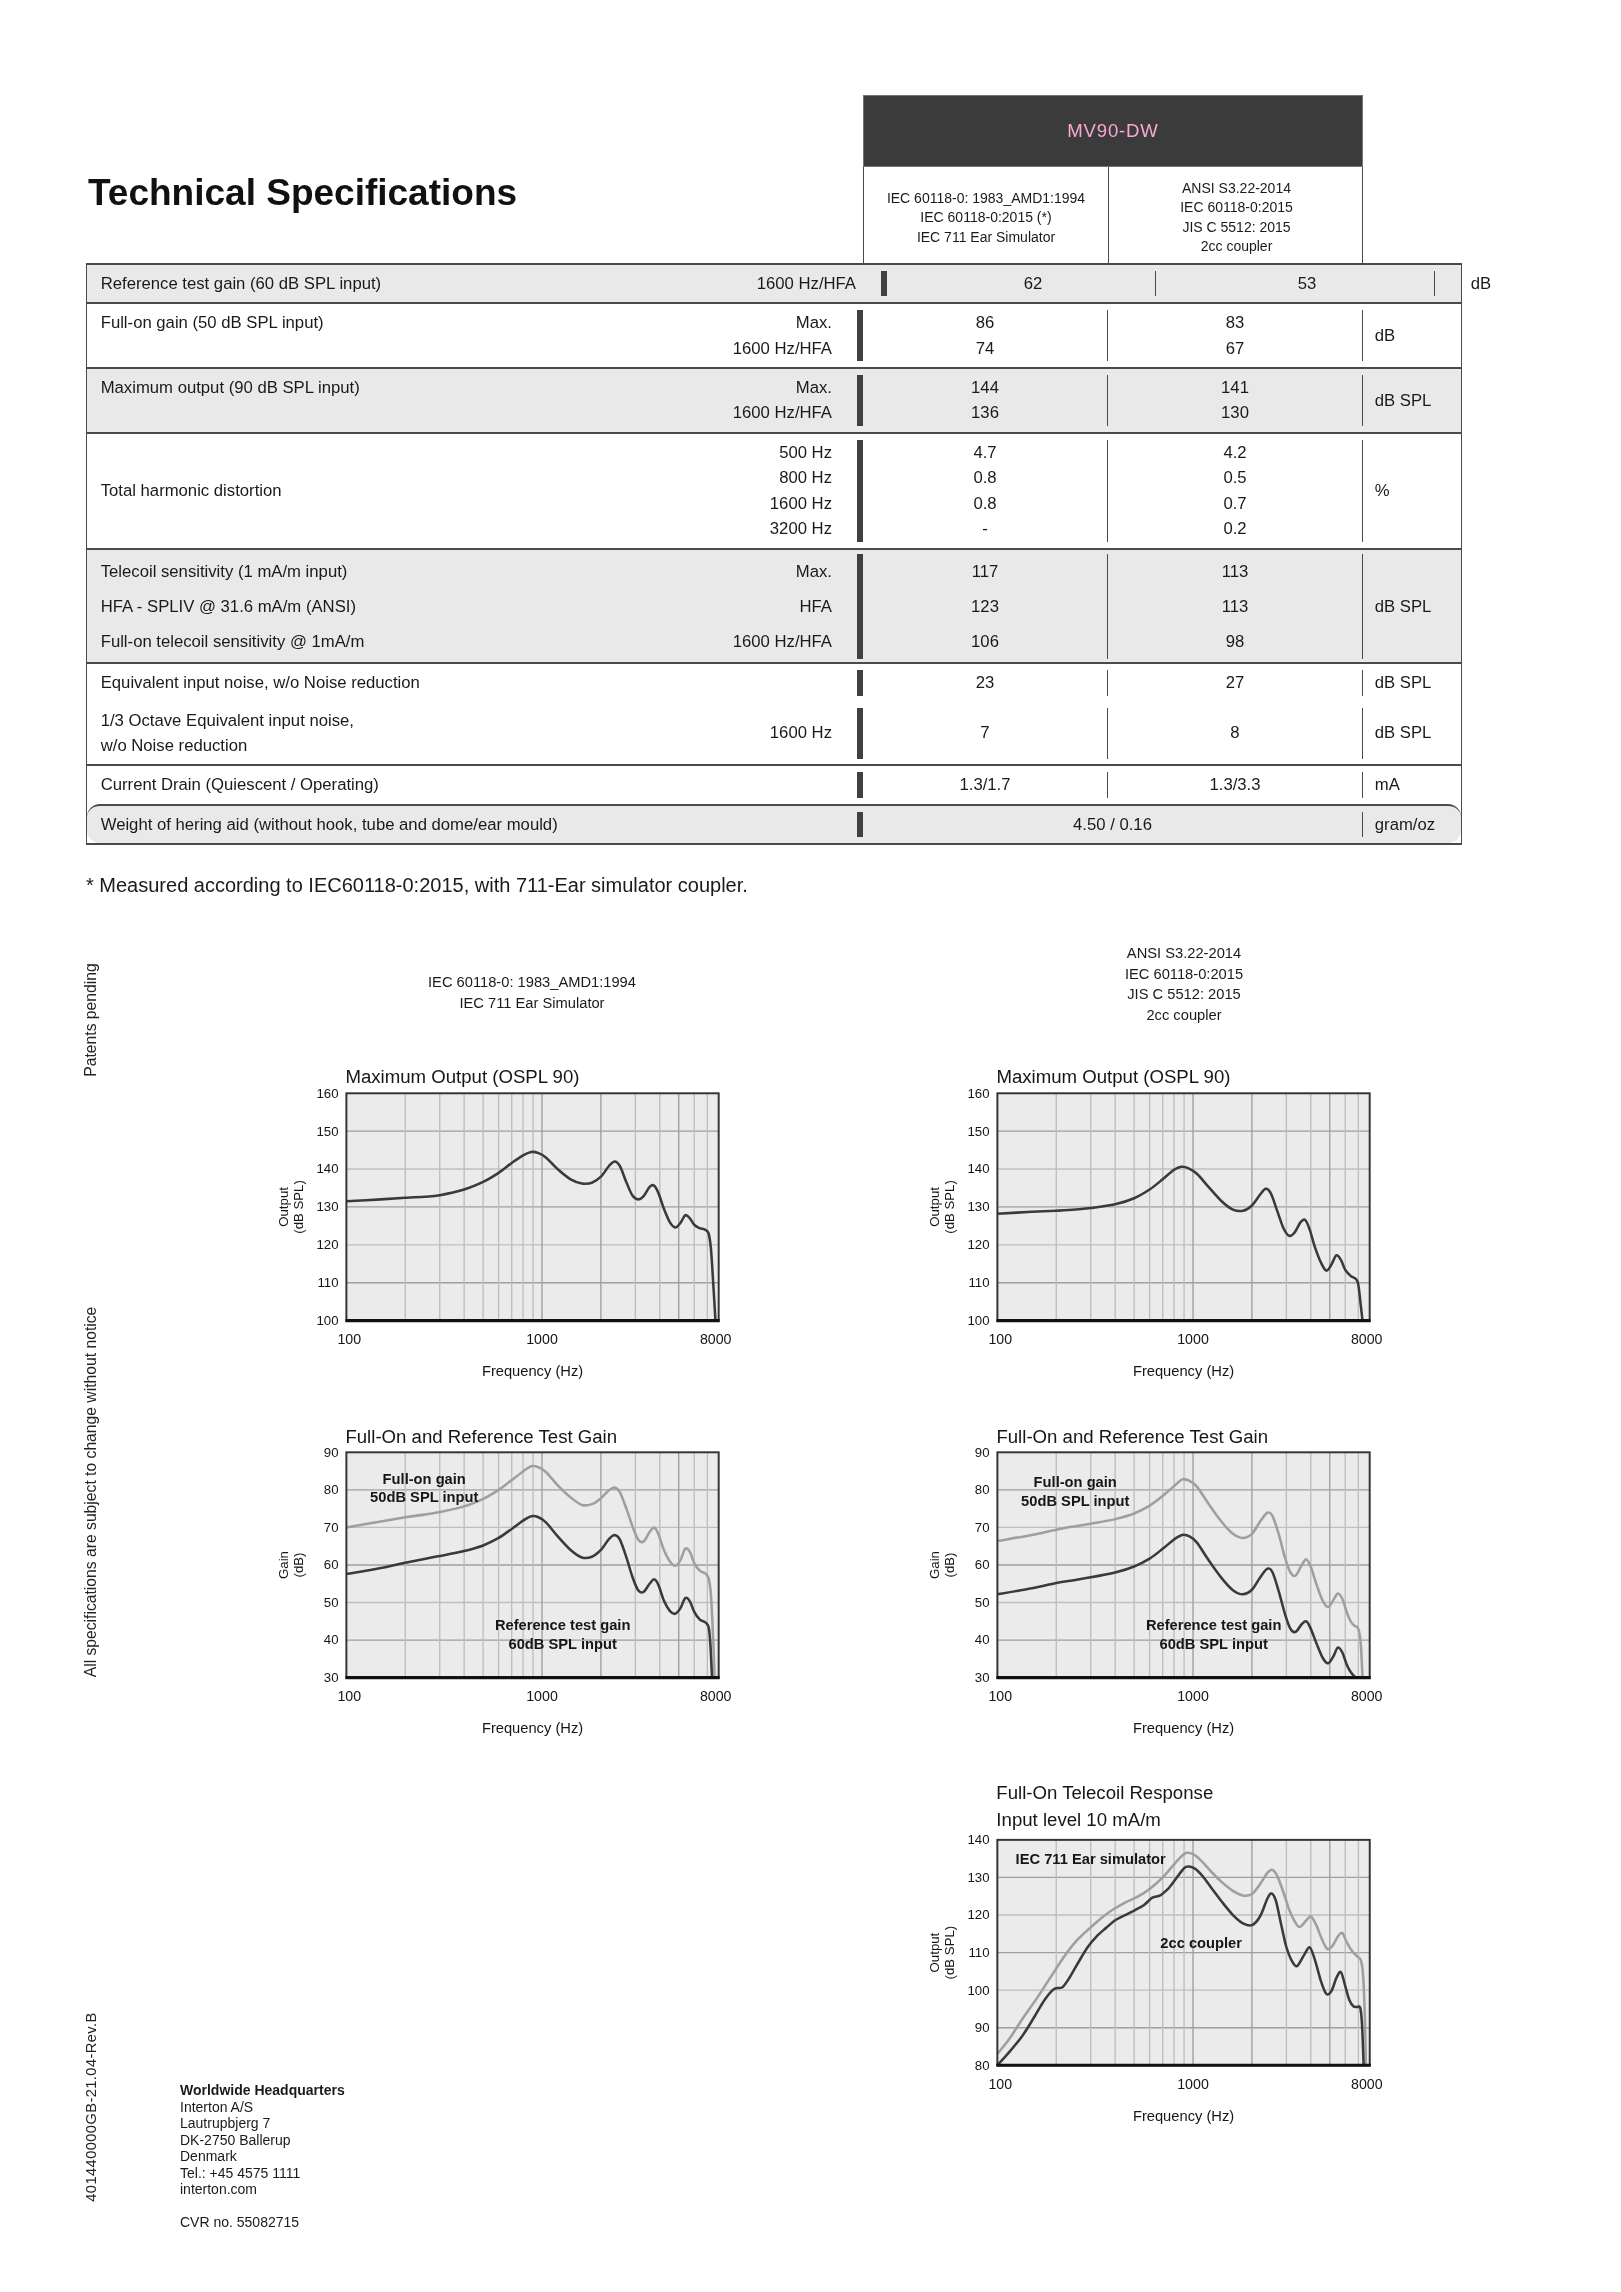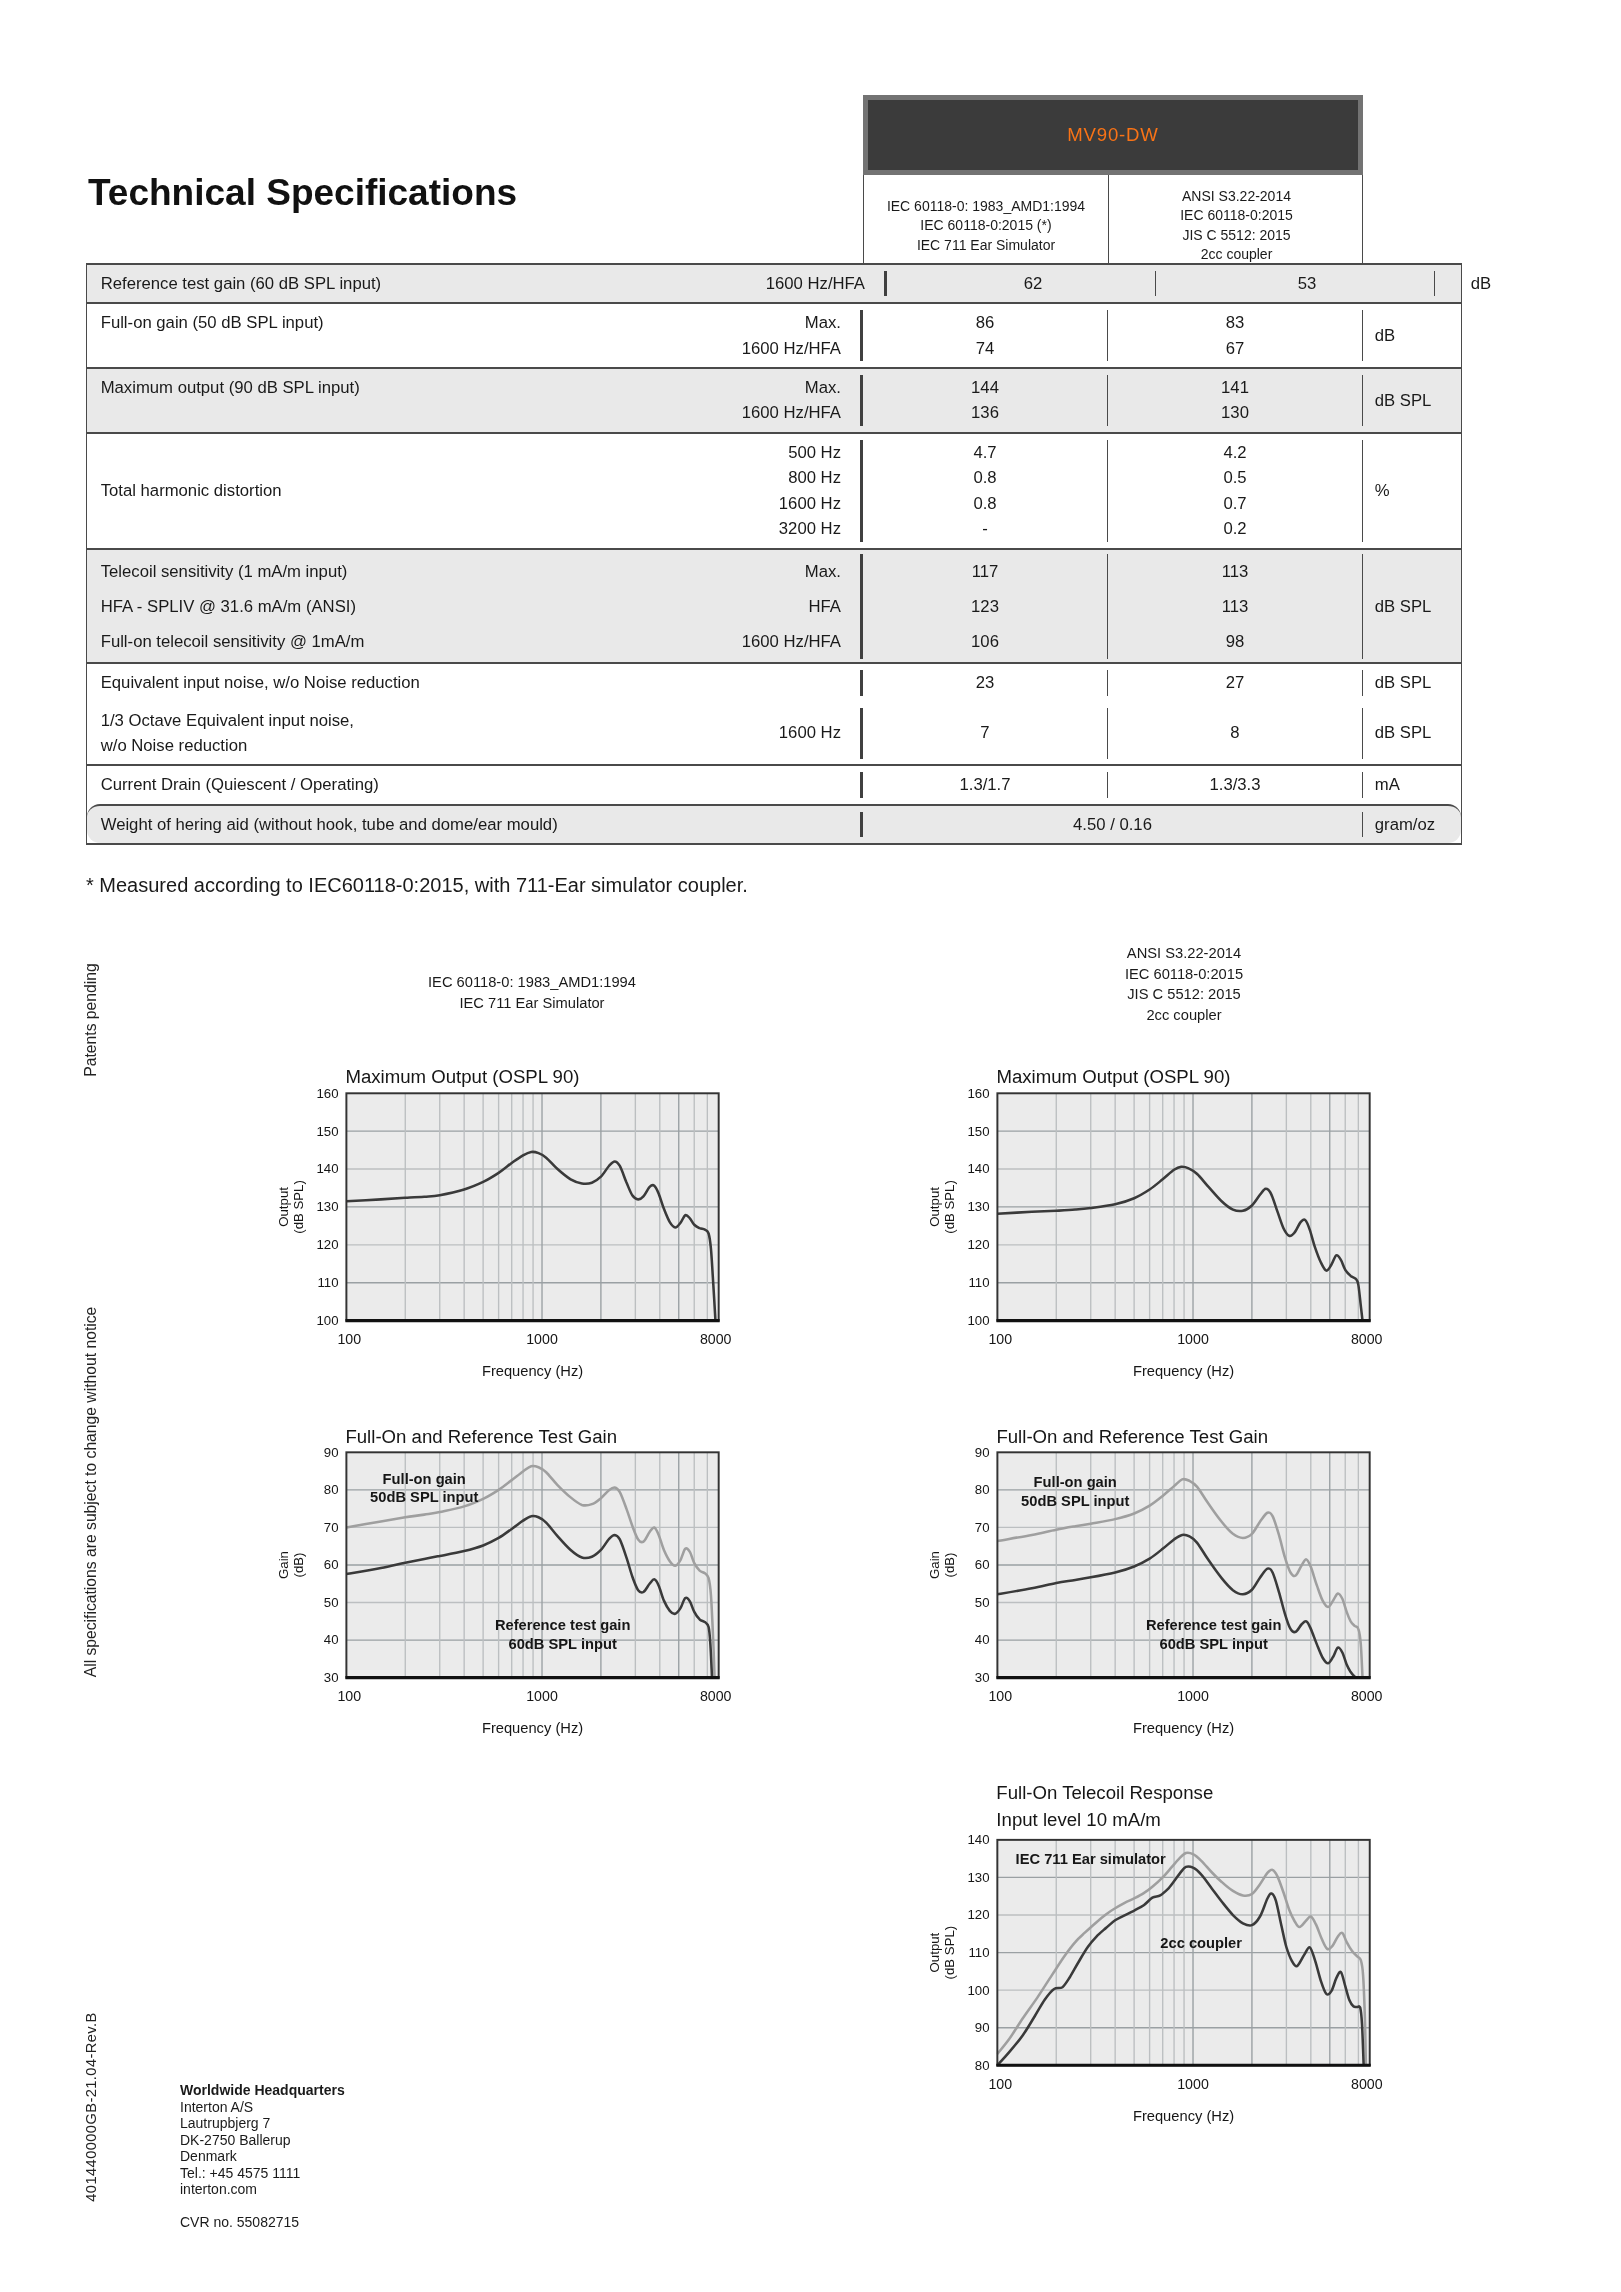--- a/index.html
+++ b/index.html
@@ -7,21 +7,21 @@
     position:relative; width:1621px; height:2293px; margin:0 auto;
     background:#ffffff; overflow:hidden;
     font-family:"Liberation Sans","DejaVu Sans",sans-serif;
     color:#1a1a1a;
   }
   .doc-title { position:absolute; left:88px; top:147px; font-size:37px; font-weight:600; color:#111; }
 
   
   .mv-header { position:absolute; left:863px; top:95px; width:500px; }
   .mv-title {
-    height:70px; background:#3b3b3b; color:#f97316; border:5px solid #737373;
+    height:70px; background:#3b3b3b; color:#f9a8d4; border:1px solid #737373;
     display:flex; align-items:center; justify-content:center;
     font-size:18.6px; letter-spacing:0.8px; font-weight:500;
   }
   .mv-sub { display:grid; grid-template-columns:245px 255px; border:1px solid #4a4a4a; border-top:none; background:#fff; }
   .mv-sub-cell {
     min-height:94px; display:flex; flex-direction:column; justify-content:center;
     text-align:center; font-size:14px; line-height:19.6px; padding:3.9px 2px; font-weight:500;
   }
   .mv-sub-cell.first { border-right:1px solid #4a4a4a; }
 
@@ -36,21 +36,21 @@
     padding:5.9px 0; background:#fff;
   }
   .spec-row.span-row { grid-template-columns:500px 276px 500px 98px;border-radius:13px; }
   .spec-row:first-child { border-top:none;gap:24px; }
   .spec-row.no-divider { border-top:none; }
   .spec-row.shade { background:#e9e9e9; }
   .spec-row.spread { line-height:35px; padding:3.9px 0; }
   .cell { display:flex; flex-direction:column; justify-content:center; }
   .c-label { padding-left:13.7px; align-items:flex-start; text-align:left; }
   .spec-row.va-top .c-label { justify-content:flex-start; }
-  .c-cond { align-items:flex-end; text-align:right; padding-right:19px; border-right:3px solid #404040; }
+  .c-cond { align-items:flex-end; text-align:right; padding-right:25px; border-right:6px solid #404040; }
   .c-v { align-items:center; text-align:center; border-right:1px solid #4a4a4a; }
   .c-unit { padding-left:11.8px; align-items:flex-start; text-align:left; }
 
   .footnote { position:absolute; left:86px; top:874px; font-size:20px; color:#1a1a1a; }
 
   
   .chart-col-header { position:absolute; text-align:center; font-size:14.7px; line-height:20.6px; font-weight:500; }
   .hdr-left  { left:346px; width:372px; top:972px; }
   .hdr-right { left:998px; width:372px; top:943px; }
   .chart { position:absolute; }

